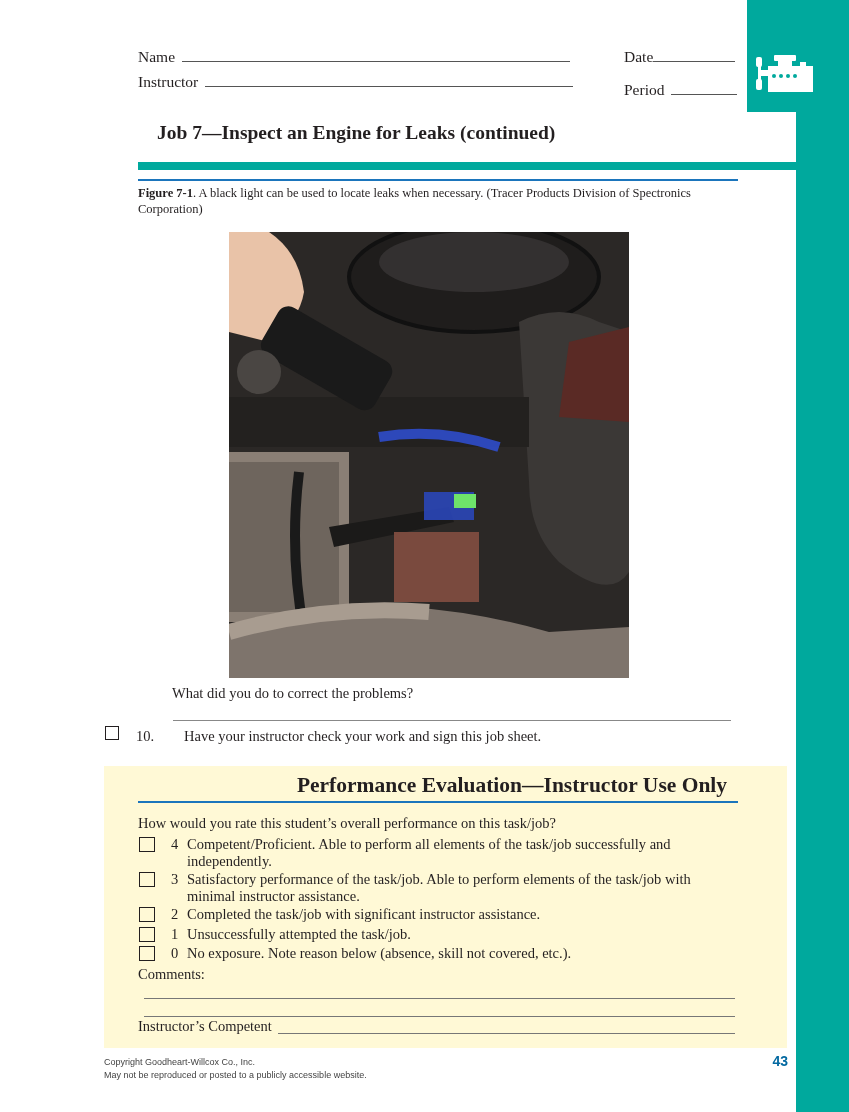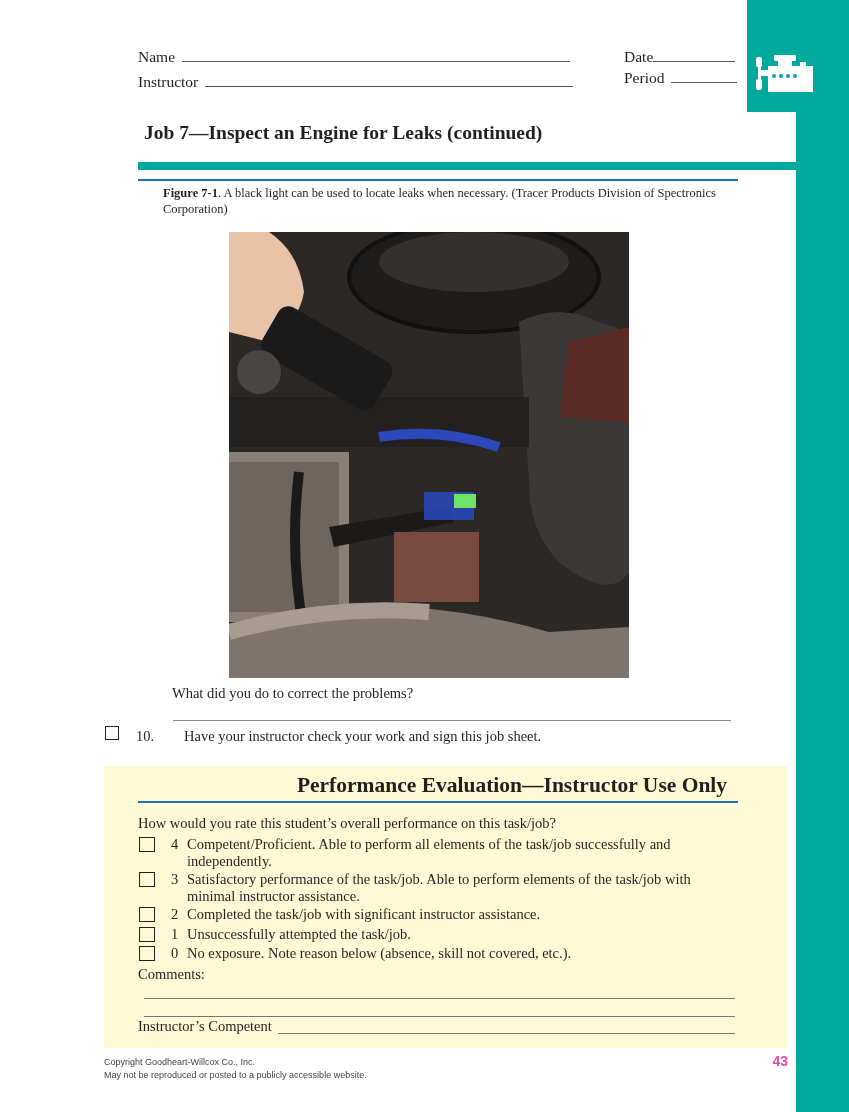--- a/index.html
+++ b/index.html
@@ -12,25 +12,25 @@
     .teal { background: #00a99d; }
     .abs { position: absolute; }
 
     .tab-block { left: 747px; top: 0; width: 102px; height: 112px; }
     .right-strip { left: 796px; top: 0; width: 53px; height: 1112px; }
     .engine-icon { left: 754px; top: 52px; width: 60px; height: 42px; }
 
     .hdr-row { font-size: 15.5px; line-height: 18px; white-space: nowrap; }
     .hdr-row .blank { display: inline-block; border-bottom: 1px solid #555; height: 14px; vertical-align: baseline; margin-left: 3px; }
 
-    .job-title { left: 144px; top: 122px; font-size: 19.5px; font-weight: bold; white-space: nowrap; }
+    .job-title { left: 157px; top: 122px; font-size: 19.5px; font-weight: bold; white-space: nowrap; }
     .teal-bar { left: 138px; top: 162px; width: 658px; height: 8px; }
     .blue-rule { height: 2px; background: #1b75bc; }
 
-    .caption { left: 138px; top: 185px; width: 580px; font-size: 12.5px; line-height: 16px; margin-left: 25px; }
+    .caption { left: 138px; top: 185px; width: 580px; font-size: 12.5px; line-height: 16px; }
     .caption b { font-weight: bold; }
 
     .photo { left: 229px; top: 232px; width: 400px; height: 446px; overflow: hidden; background: #2a2624; }
 
     .q-text { left: 172px; top: 685px; font-size: 14.5px; }
     .answer-line { left: 173px; top: 720px; width: 558px; border-top: 1px solid #888; }
 
     .checkbox { width: 14px; height: 14px; border: 1.3px solid #231f20; box-sizing: border-box; background: transparent; }
     .step { font-size: 14.5px; white-space: nowrap; }
 
@@ -42,21 +42,21 @@
     .rating .checkbox { position: absolute; left: 0; top: 1px; width: 16px; height: 15px; }
     .rating .num { position: absolute; left: 32px; top: 0; }
     .rating .txt { position: absolute; left: 48px; top: 0; width: 545px; }
 
     .comments-label { left: 138px; top: 966px; font-size: 14.5px; }
     .comment-line { left: 144px; width: 591px; border-top: 1px solid #777; }
     .sig-label { left: 138px; top: 1018px; font-size: 14.5px; white-space: nowrap; }
     .sig-line { left: 278px; top: 1033px; width: 457px; border-top: 1px solid #777; }
 
     .footer { left: 104px; top: 1056px; font-family: "Liberation Sans", "DejaVu Sans", sans-serif; font-size: 9px; line-height: 13px; color: #444; }
-    .page-num { left: 760px; top: 1053px; width: 28px; text-align: right; font-family: "Liberation Sans", "DejaVu Sans", sans-serif; font-size: 14px; font-weight: bold; color: #ec4899; }
+    .page-num { left: 760px; top: 1053px; width: 28px; text-align: right; font-family: "Liberation Sans", "DejaVu Sans", sans-serif; font-size: 14px; font-weight: bold; color: #0369a1; }
   </style>
 </head>
 <body>
 
 <div class="abs teal right-strip"></div>
 <div class="abs teal tab-block"></div>
 <svg class="abs engine-icon" viewBox="0 0 60 42">
   <g fill="#ffffff">
     <rect x="2" y="5" width="6" height="10" rx="2"></rect>
     <rect x="2" y="27" width="6" height="11" rx="2"></rect>
@@ -79,21 +79,21 @@
   <span>Name</span>
   <span class="blank" style="width:388px;"></span>
 </div>
 <div class="abs hdr-row" style="left:138px; top:72px;">
   <span>Instructor</span>
   <span class="blank" style="width:368px;"></span>
 </div>
 <div class="abs hdr-row" style="left:624px; top:47px;">
   <span>Date</span><span class="blank" style="width:82px; margin-left:0;"></span>
 </div>
-<div class="abs hdr-row" style="left:624px; top:68px;">
+<div class="abs hdr-row" style="left:624px; top:80px;">
   <span>Period</span>
   <span class="blank" style="width:66px;"></span>
 </div>
 
 <div class="abs job-title">Job 7—Inspect an Engine for Leaks (continued)</div>
 <div class="abs teal teal-bar"></div>
 <div class="abs blue-rule" style="left:138px; top:179px; width:600px;"></div>
 
 <div class="abs caption"><b>Figure 7-1</b><span>. A black light can be used to locate leaks when necessary. (Tracer Products Division of Spectronics Corporation)</span></div>
 

